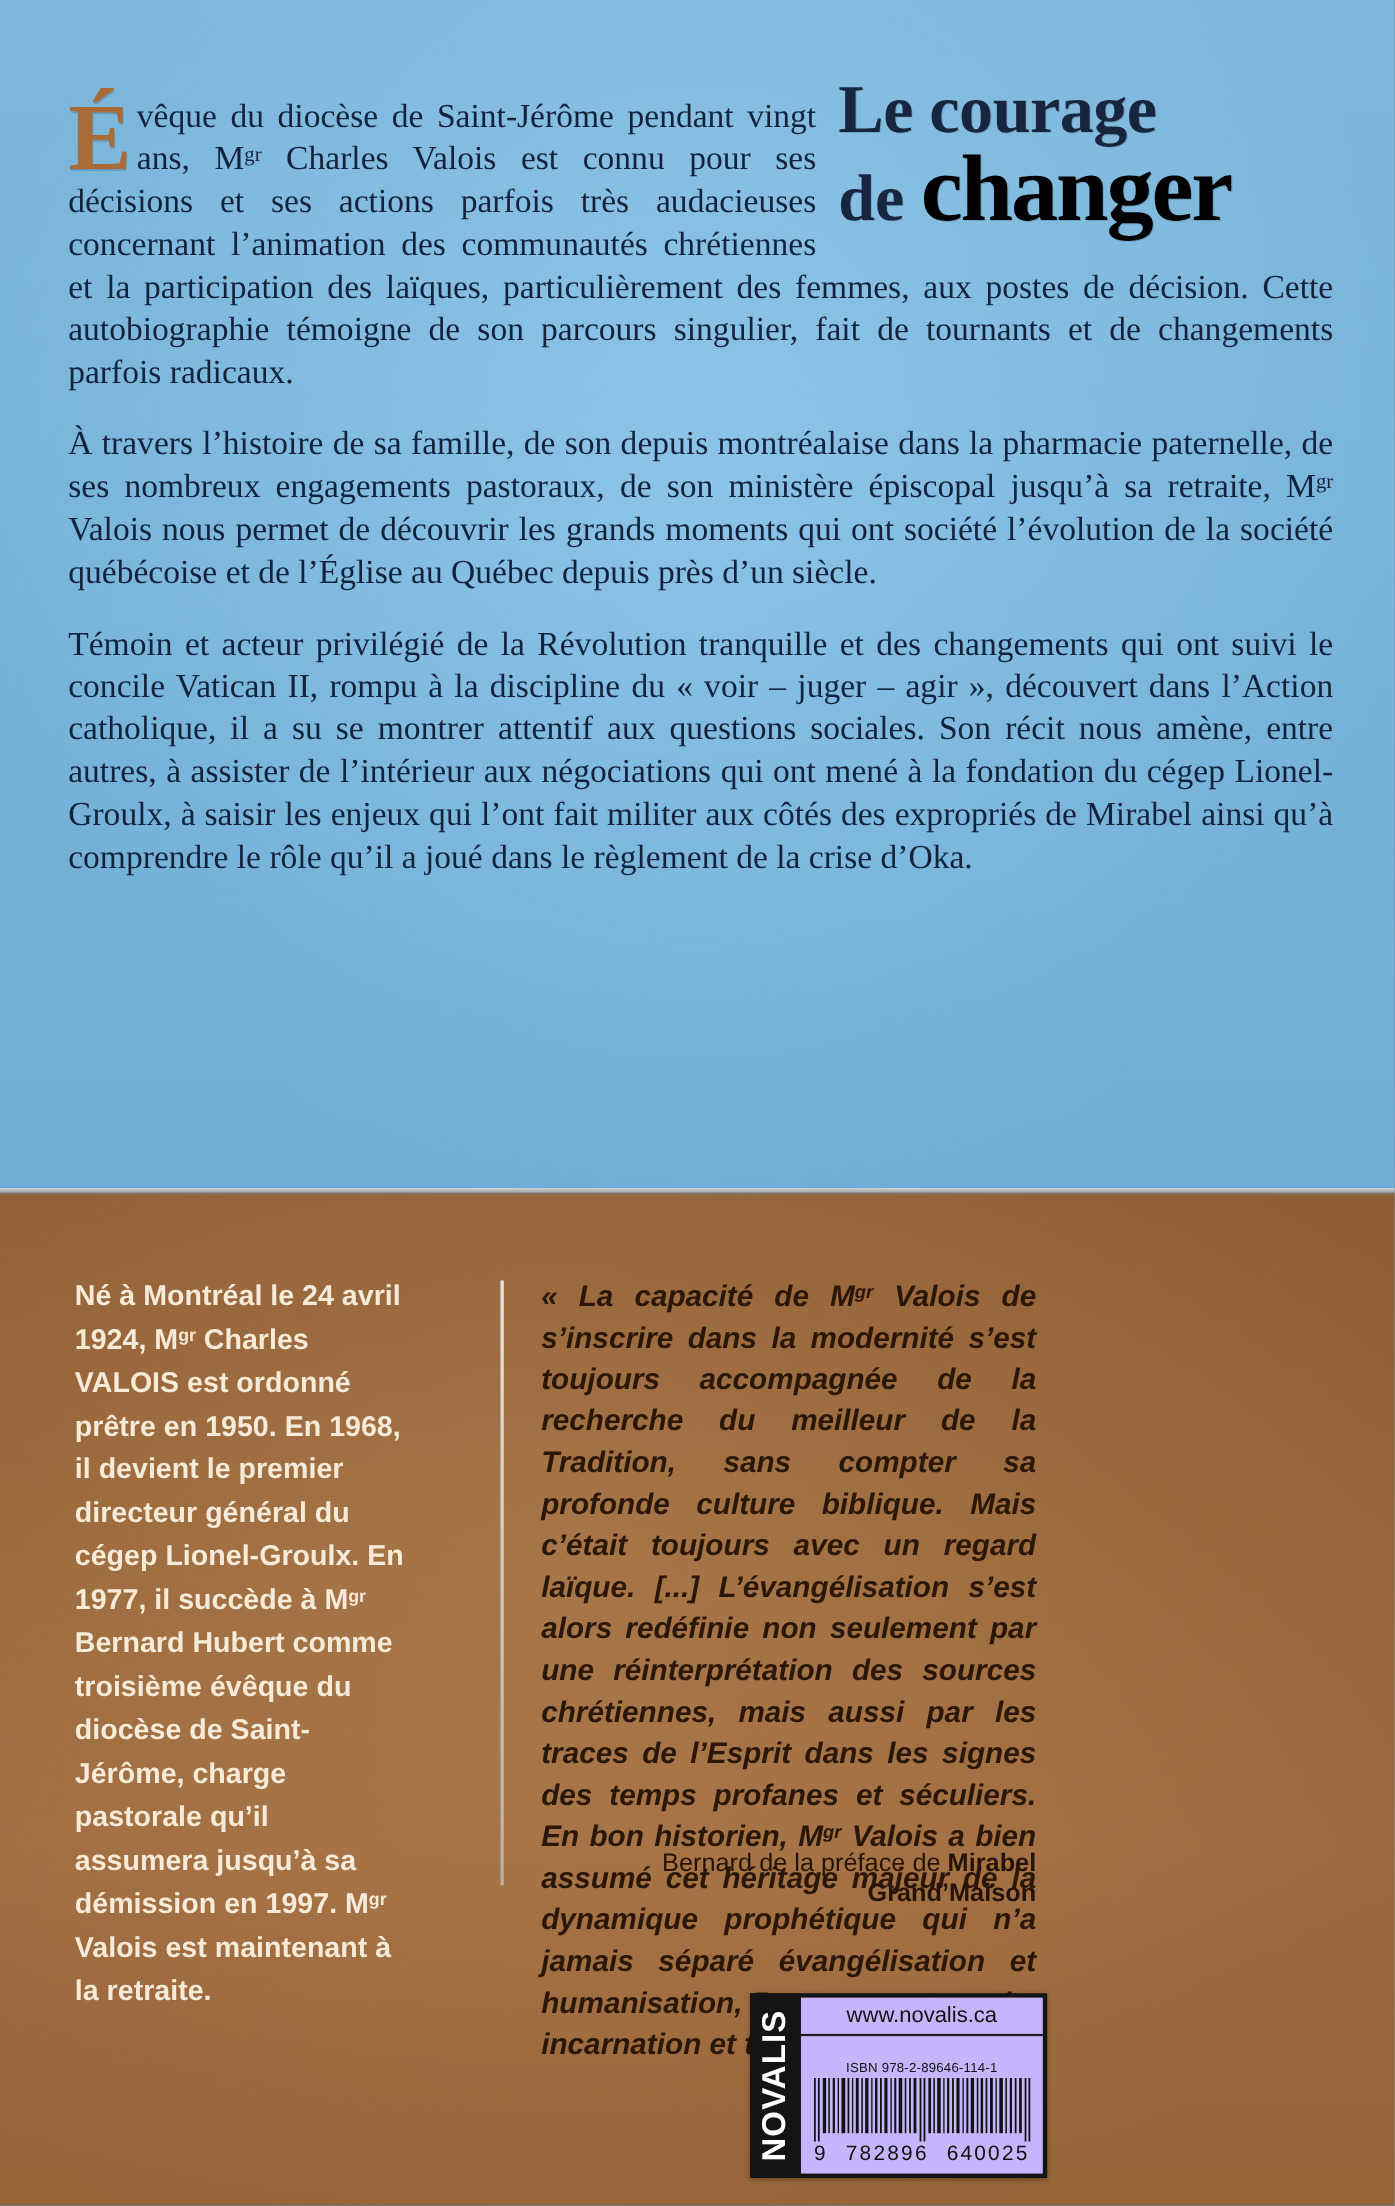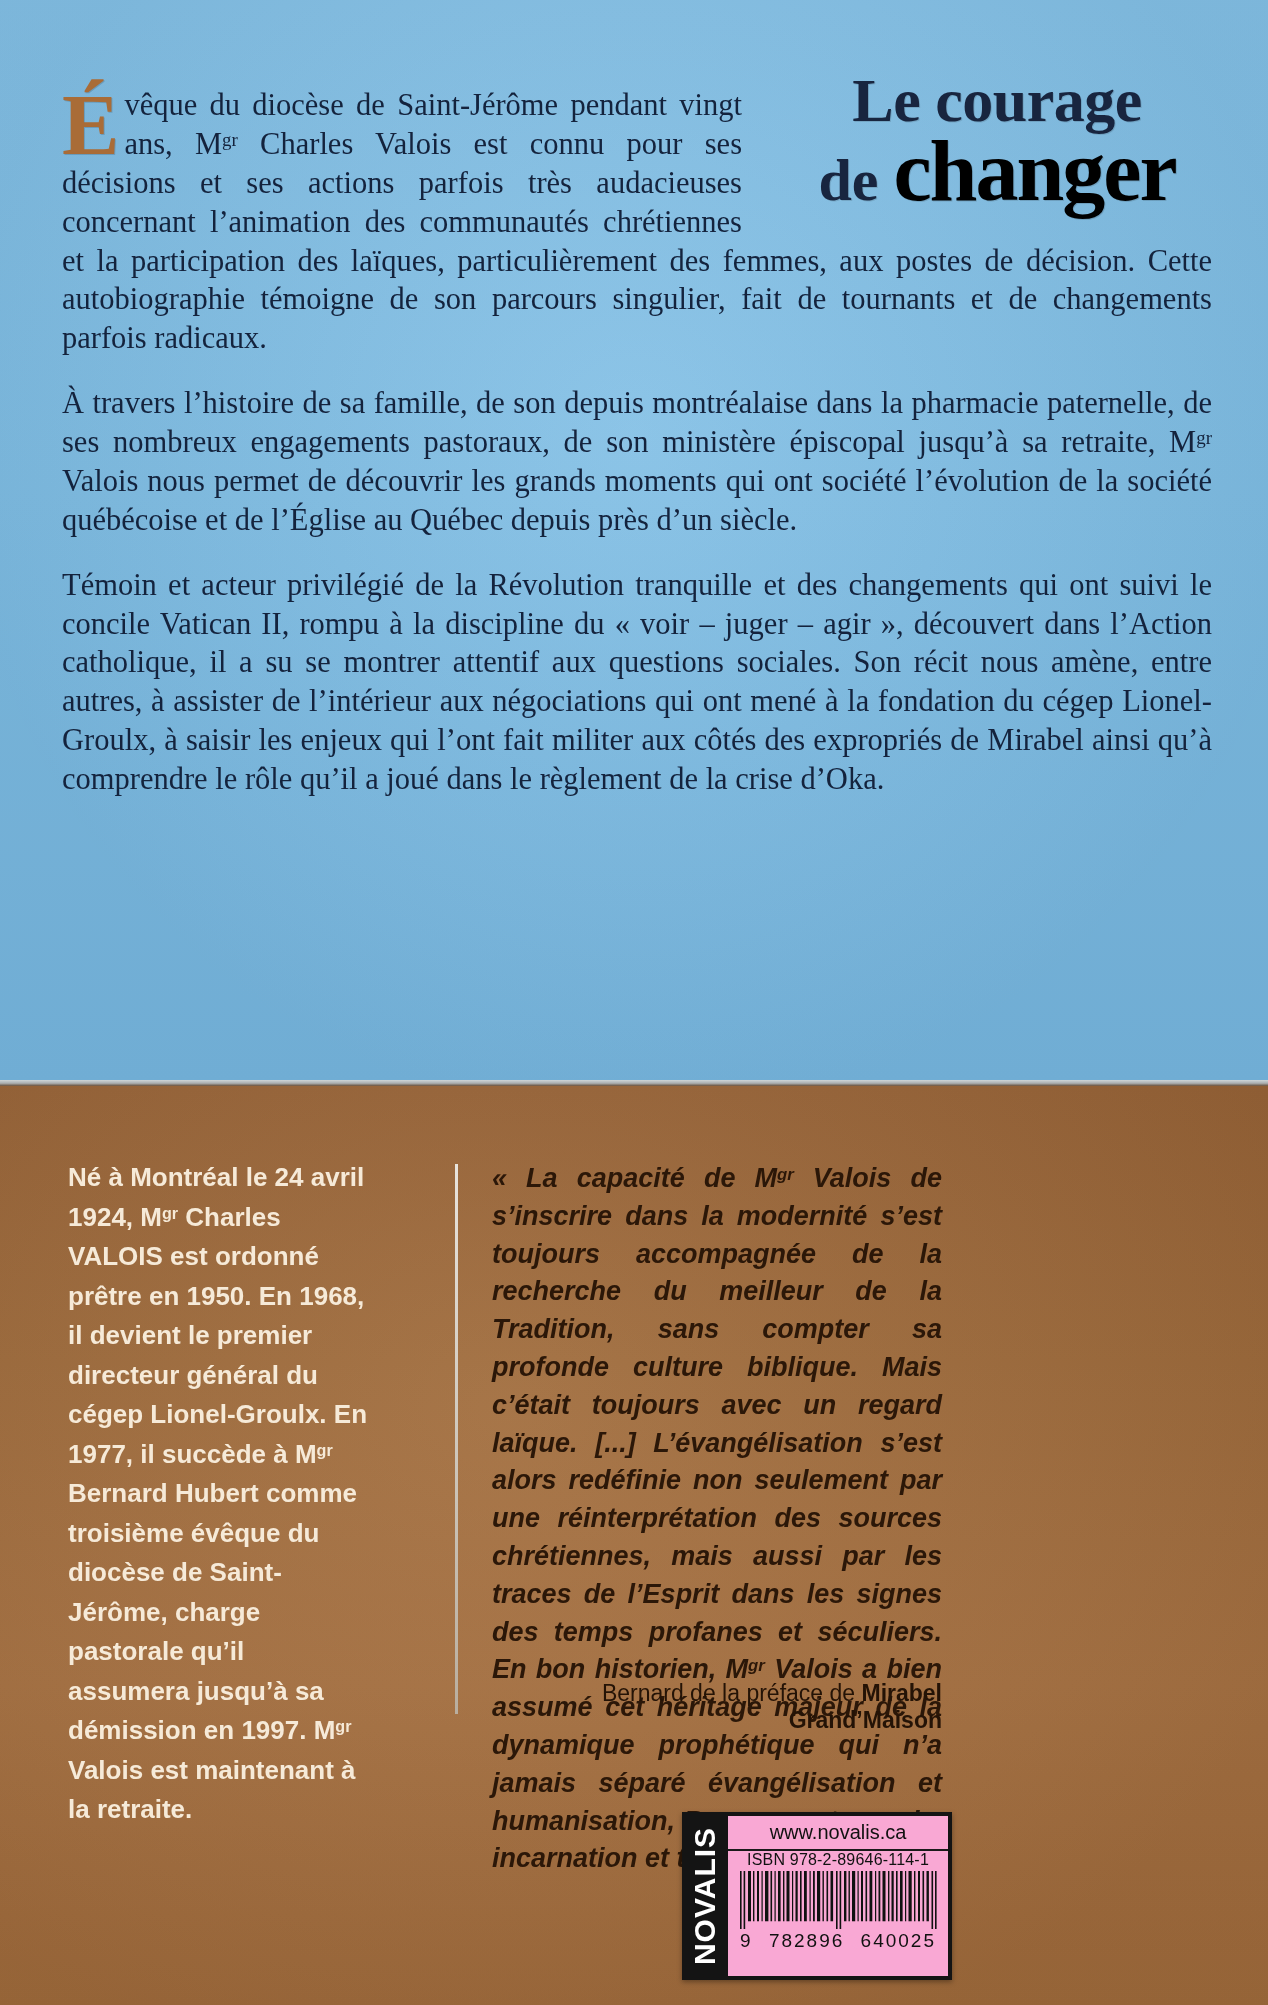--- a/index.html
+++ b/index.html
@@ -36,21 +36,21 @@
       radial-gradient(ellipse at 50% 40%, rgba(255,255,255,0.10), rgba(0,0,0,0.05) 75%);
     pointer-events: none;
   }
 
   
   .title-block {
     position: absolute;
     right: 36px;
     top: 72px;
     width: 470px;
-    text-align: center;
+    text-align: left;
     line-height: 0.93;
     z-index: 5;
   }
   .title-line1 {
     font-family: "Liberation Serif", serif;
     font-size: 62px;
     font-weight: 700;
     color: #18253f;
     letter-spacing: -0.5px;
     display: block;
@@ -224,39 +224,39 @@
     white-space: nowrap;
     color: #ffffff;
     font-family: "Liberation Sans", sans-serif;
     font-weight: 700;
     font-size: 30px;
     letter-spacing: 1px;
   }
   .barcode-card {
     flex: 1;
     margin: 4px 4px 4px 0;
-    background: #f9a8d4;
+    background: #c4b5fd;
     display: flex;
     flex-direction: column;
   }
   .url-row {
     height: 33px;
     display: flex;
     align-items: center;
     justify-content: center;
     border-bottom: 2px solid #1a1a1a;
     font-family: "Liberation Sans", sans-serif;
     font-size: 20px;
     color: #111;
   }
   .isbn-row {
-    padding: 0 0 2px;
+    padding: 22px 0 2px;
     text-align: center;
     font-family: "Liberation Sans", sans-serif;
-    font-size: 16px;
+    font-size: 12px;
     color: #111;
     letter-spacing: 0.2px;
   }
   .barcode-wrap {
     flex: 1;
     display: flex;
     flex-direction: column;
     align-items: center;
     justify-content: flex-start;
     padding: 0 10px 4px;

